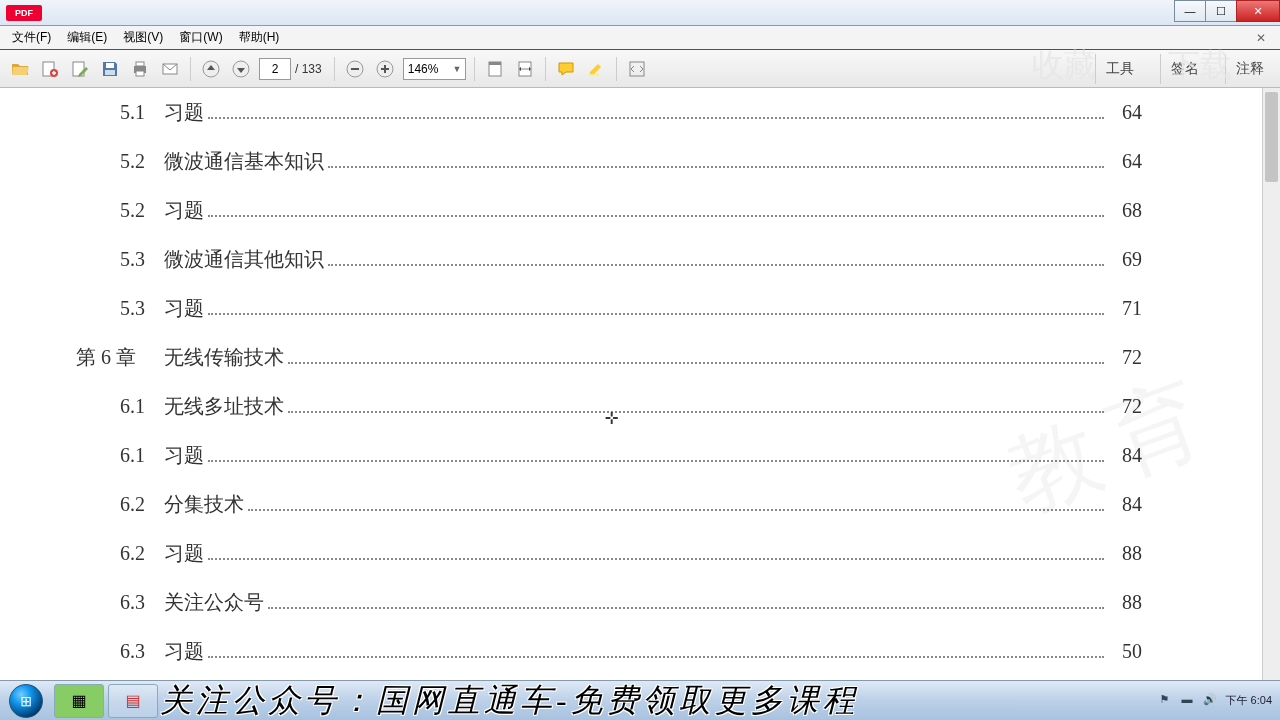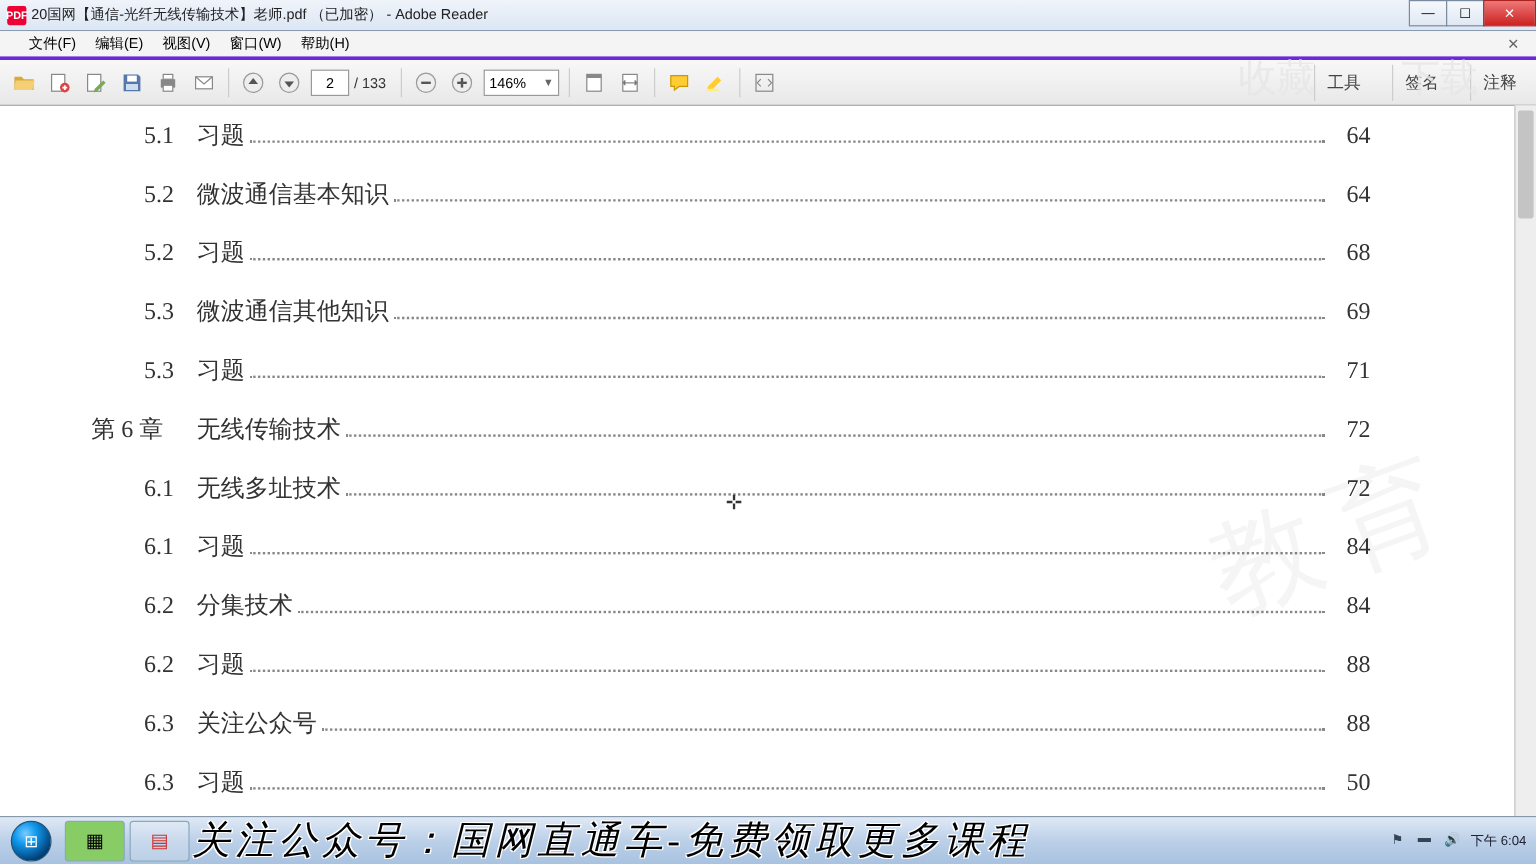--- a/index.html
+++ b/index.html
@@ -1,23 +1,23 @@
 <!DOCTYPE html>
 <html><head>
 <meta charset="utf-8">
 <style>
 * { margin:0; padding:0; box-sizing:border-box; }
 body { width:1280px; height:720px; font-family:"Microsoft YaHei","SimSun",Arial,sans-serif; overflow:hidden; background:#fff; position:relative; }
 .titlebar { height:26px; background:linear-gradient(#f0f4fa,#dce6f4); display:flex; align-items:center; border-bottom:1px solid #8a9bb0; }
-.titlebar .ico { width:16px; height:16px; margin:0 4px 0 6px; background:#e03; border-radius:2px; display:inline-flex; align-items:center; justify-content:center; color:#fff; font-size:9px; font-weight:bold; }
+.titlebar .ico { width:36px; height:16px; margin:0 4px 0 6px; background:#e03; border-radius:2px; display:inline-flex; align-items:center; justify-content:center; color:#fff; font-size:9px; font-weight:bold; }
 .titlebar .txt { font-size:12px; color:#222; }
 .winbtns { margin-left:auto; display:flex; height:100%; }
 .winbtns div { width:32px; height:22px; border:1px solid #7a8aa0; margin-left:-1px; display:flex; align-items:center; justify-content:center; font-size:11px; background:linear-gradient(#f6f9fd,#e0e8f2); }
 .winbtns .cl { background:linear-gradient(#e77,#c22); color:#fff; width:44px; border-color:#a22; }
-.menubar { height:24px; background:#f4f4f4; border-bottom:3px solid #6d28d9; display:flex; align-items:center; padding:0 16px; position:relative; }
+.menubar { height:24px; background:#f4f4f4; border-bottom:1px solid #6d28d9; display:flex; align-items:center; padding:0 4px; position:relative; }
 .menubar span { font-size:12px; padding:0 8px; cursor:default; }
 .menubar .clx { position:absolute; right:6px; font-size:12px; color:#666; }
 .toolbar { height:38px; background:linear-gradient(#f8f8f8,#e8e8e8); border-bottom:1px solid #bbb; display:flex; align-items:center; padding:0 6px; gap:2px; }
 .tbtn { width:28px; height:28px; border-radius:3px; display:flex; align-items:center; justify-content:center; font-size:14px; color:#555; }
 .sep { width:1px; height:24px; background:#ccc; margin:0 4px; }
 .pagein { width:32px; height:22px; border:1px solid #999; text-align:center; font-size:12px; margin:0 2px; }
 .pgtot { font-size:12px; color:#333; margin-right:6px; }
 .zoom { border:1px solid #999; height:22px; display:flex; align-items:center; padding:0 4px; font-size:12px; background:#fff; margin:0 2px; }
 .zoom .arr { margin-left:14px; font-size:9px; color:#666; }
 .rtabs { margin-left:auto; display:flex; gap:16px; }
@@ -44,21 +44,20 @@
 .tray .ic { width:16px; height:16px; color:#345; }
 svg { display:block; }
 </style>
 </head>
 <body>
 
 <div class="titlebar">
   <span class="ico">
       <span>PDF</span>
     </span>
-  <span class="txt">20国网【通信-光纤无线传输技术】老师.pdf （已加密） - Adobe Reader</span>
   <div class="winbtns">
     <div>—</div>
     <div>☐</div>
     <div class="cl">✕</div>
   </div>
 </div>
 
 <div class="menubar">
   <span>文件(F)</span>
   <span>编辑(E)</span>

